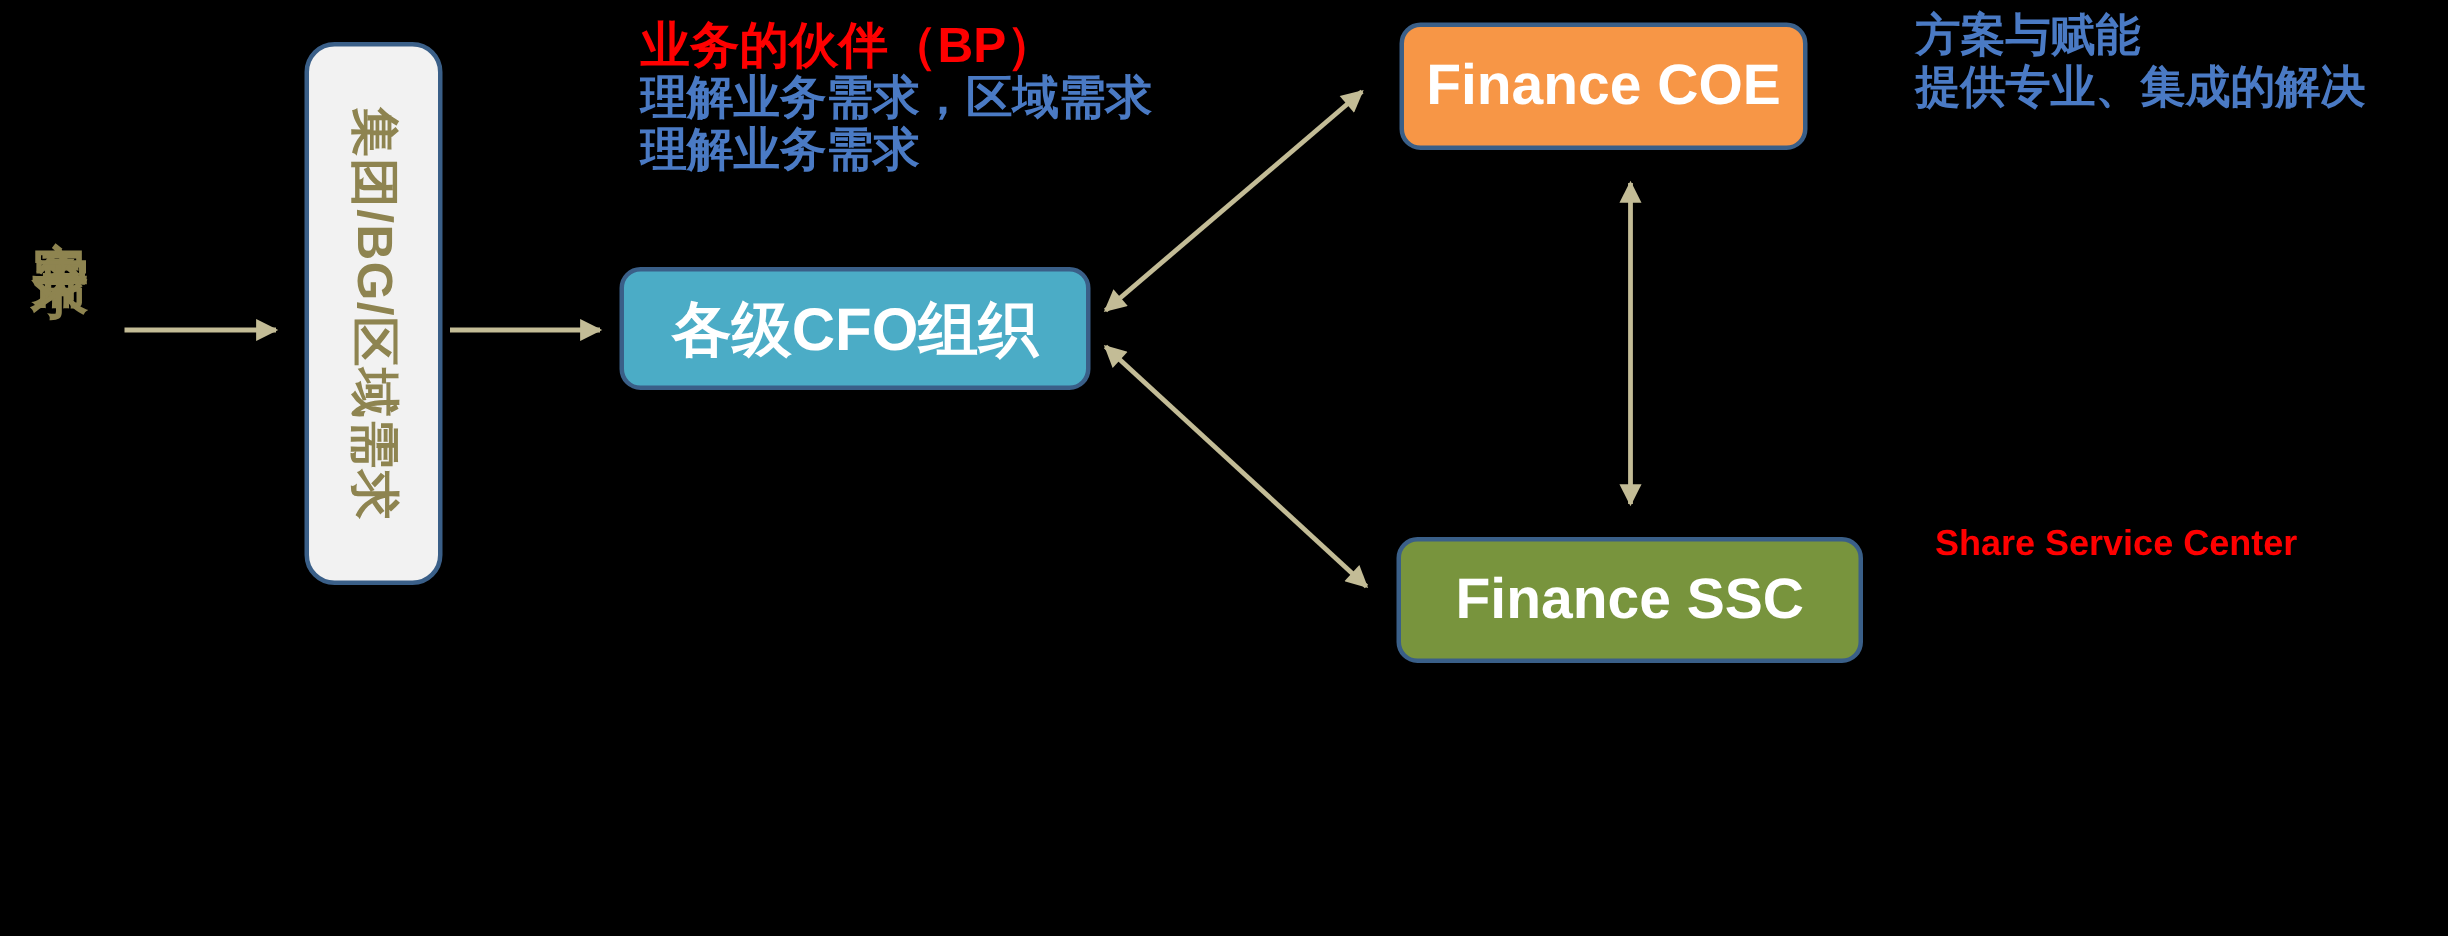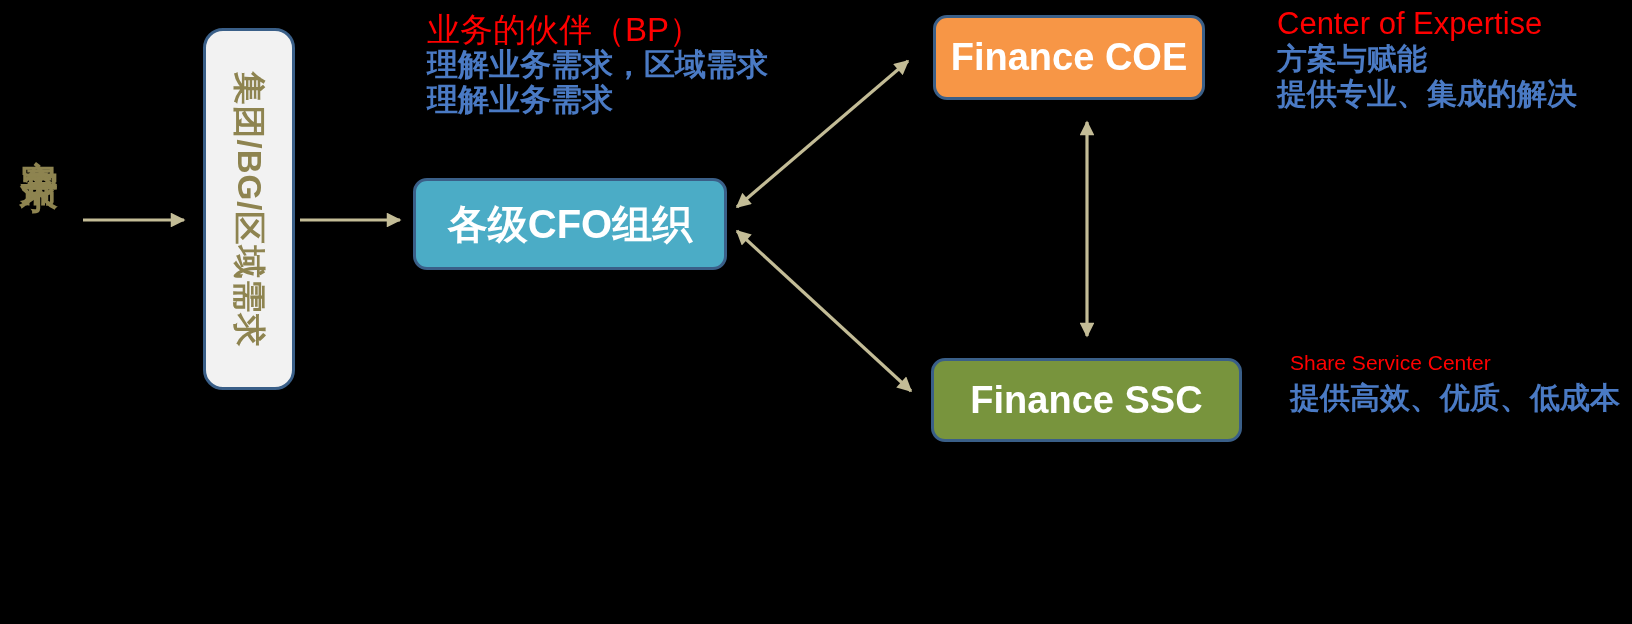--- a/index.html
+++ b/index.html
@@ -31,35 +31,35 @@
     transform:rotate(90deg);white-space:nowrap;
     color:var(--gold-text);font-size:33px;font-weight:700;letter-spacing:1px;
   }
 
   .node{
     position:absolute;box-sizing:border-box;
     border:3px solid var(--box-border);border-radius:14px;
     display:flex;align-items:center;justify-content:center;
     color:var(--box-text-white);font-weight:700;
   }
-  .cfo-box{left:413px;top:178px;width:314px;height:92px;background:var(--cfo-fill);font-size:40px;}
+  .cfo-box{left:413px;top:178px;width:314px;height:82px;background:var(--cfo-fill);font-size:40px;}
   .coe-box{left:933px;top:15px;width:272px;height:85px;background:var(--coe-fill);font-size:38px;}
   .ssc-box{left:931px;top:358px;width:311px;height:84px;background:var(--ssc-fill);font-size:38px;}
 
   .note{position:absolute;line-height:35px;}
-  .note .title{color:var(--note-title-red);font-weight:400;}
+  .note .title{color:var(--note-title-red);font-weight:700;}
   .note .body{color:var(--note-body-blue);font-weight:700;}
   .bp-note{left:427px;top:12px;}
   .bp-note .title{font-size:33px;}
   .bp-note .body{font-size:31px;}
   .coe-note{left:1277px;top:6px;}
   .coe-note .title{font-size:31px;}
   .coe-note .body{font-size:30px;}
   .ssc-note{left:1290px;top:345px;}
-  .ssc-note .title{font-size:21px;}
+  .ssc-note .title{font-size:24px;}
   .ssc-note .body{font-size:30px;}
 </style>
 </head>
 <body>
 
 <div class="canvas">
 
   <svg class="arrows" width="1632" height="624">
     <defs>
       <marker id="ah" viewBox="0 0 10 10" refX="9" refY="5" markerWidth="5" markerHeight="4.6" orient="auto-start-reverse">
@@ -101,23 +101,21 @@
     <span>Finance SSC</span>
   </div>
 
   <div class="note bp-note">
     <div class="title">业务的伙伴（BP）</div>
     <div class="body">理解业务需求，区域需求</div>
     <div class="body">理解业务需求</div>
   </div>
 
   <div class="note coe-note">
-    <div class="title">Center of Expertise</div>
     <div class="body">方案与赋能</div>
     <div class="body">提供专业、集成的解决</div>
   </div>
 
   <div class="note ssc-note">
     <div class="title">Share Service Center</div>
-    <div class="body">提供高效、优质、低成本</div>
   </div>
 
 </div>
 
 </body></html>

